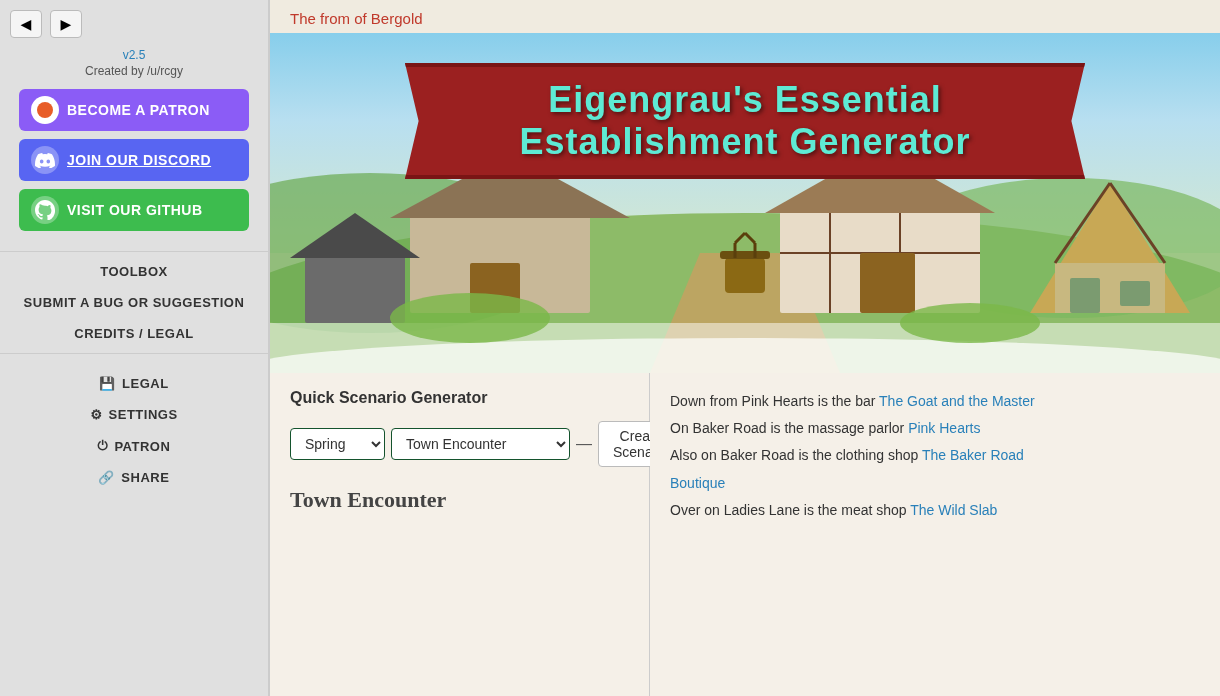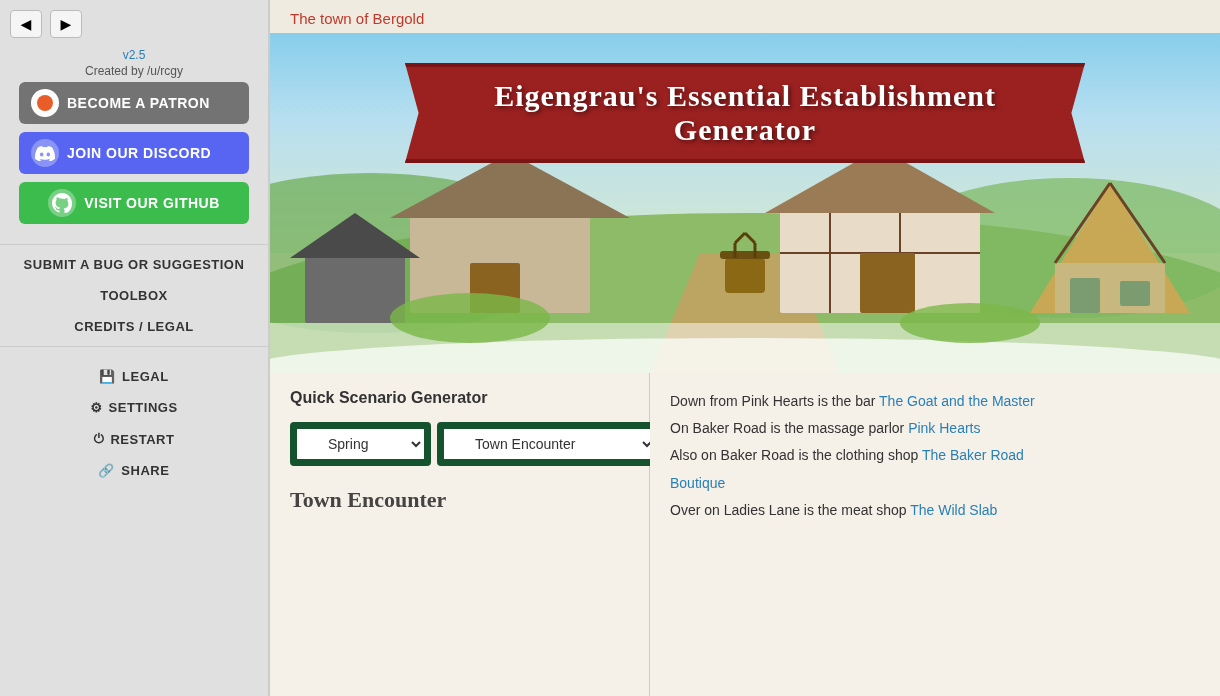--- a/index.html
+++ b/index.html
@@ -77,25 +77,25 @@
 
     .version-text a {
       color: #2980b9;
       text-decoration: none;
     }
 
     .created-text {
       font-size: 12px;
       color: #555;
       text-align: center;
-      margin-bottom: 4px;
+      margin-bottom: 11px;
     }
 
     .patreon-btn {
-      background: #737373;
+      background: #8b5cf6;
       border: none;
       border-radius: 6px;
       width: 230px;
       height: 42px;
       display: flex;
       align-items: center;
       gap: 8px;
       cursor: pointer;
       margin-bottom: 8px;
       padding: 0 12px;
@@ -132,39 +132,39 @@
       display: flex;
       align-items: center;
       gap: 8px;
       cursor: pointer;
       margin-bottom: 8px;
       padding: 0 12px;
       color: white;
       font-weight: bold;
       font-size: 14px;
       letter-spacing: 0.5px;
+      text-decoration: underline;
     }
 
     .github-btn {
       background: #3dbc4e;
       border: none;
       border-radius: 6px;
       width: 230px;
       height: 42px;
       display: flex;
       align-items: center;
       gap: 8px;
       cursor: pointer;
       margin-bottom: 16px;
       padding: 0 12px;
       color: white;
       font-weight: bold;
       font-size: 14px;
       letter-spacing: 0.5px;
-      justify-content: center;
     }
 
     .btn-icon {
       width: 28px;
       height: 28px;
       background: rgba(255,255,255,0.3);
       border-radius: 50%;
       display: flex;
       align-items: center;
       justify-content: center;
@@ -272,23 +272,23 @@
       border-top: 4px solid #7a1515;
       border-bottom: 4px solid #7a1515;
       padding: 12px 40px;
       width: 680px;
       text-align: center;
       z-index: 5;
       clip-path: polygon(0% 0%, 2% 50%, 0% 100%, 100% 100%, 98% 50%, 100% 0%);
     }
 
     .banner-title {
-      color: #ffffff;
-      font-family: Liberation Serif, serif;
-      font-size: 30px;
+      color: #5eead4;
+      font-family: Liberation Sans, sans-serif;
+      font-size: 36px;
       font-weight: bold;
       text-shadow: 2px 2px 4px rgba(0,0,0,0.5);
       letter-spacing: 1px;
     }
 
     
     .bottom-panel {
       display: flex;
       flex: 1;
       min-height: 0;
@@ -309,22 +309,22 @@
       margin-bottom: 14px;
     }
 
     .scenario-controls {
       display: flex;
       align-items: center;
       gap: 6px;
     }
 
     .scenario-select {
-      padding: 6px 27px;
-      border: 7px solid #14532d;
+      padding: 6px 10px;
+      border: 1px solid #14532d;
       border-radius: 4px;
       background: white;
       font-size: 14px;
       cursor: pointer;
       color: #333;
     }
 
     .scenario-dash {
       font-size: 16px;
       color: #555;
@@ -404,51 +404,51 @@
     <div class="btn-icon">
       <svg width="20" height="20" viewBox="0 0 20 20" fill="white">
         <path d="M10 0C4.48 0 0 4.48 0 10c0 4.42 2.87 8.17 6.84 9.49.5.09.68-.22.68-.48v-1.7C4.73 17.9 4.14 16 4.14 16c-.46-1.16-1.11-1.47-1.11-1.47-.91-.62.07-.61.07-.61 1 .07 1.53 1.03 1.53 1.03.89 1.52 2.34 1.08 2.91.83.09-.65.35-1.08.63-1.33-2.22-.25-4.56-1.11-4.56-4.95 0-1.09.39-1.99 1.03-2.69-.1-.25-.45-1.27.1-2.65 0 0 .84-.27 2.75 1.02A9.56 9.56 0 0 1 10 5.8c.85 0 1.7.11 2.5.33 1.91-1.29 2.75-1.02 2.75-1.02.55 1.38.2 2.4.1 2.65.64.7 1.03 1.6 1.03 2.69 0 3.85-2.34 4.7-4.57 4.95.36.31.68.92.68 1.85v2.74c0 .27.18.58.69.48A10.01 10.01 0 0 0 20 10C20 4.48 15.52 0 10 0Z"></path>
       </svg>
     </div>
     <span>VISIT OUR GITHUB</span>
   </button>
 
   <hr class="sidebar-divider">
 
+  <button class="sidebar-link">TOOLBOX</button>
   <button class="sidebar-link">SUBMIT A BUG OR SUGGESTION</button>
-  <button class="sidebar-link">TOOLBOX</button>
   <button class="sidebar-link">CREDITS / LEGAL</button>
 
   <hr class="sidebar-divider">
 
   <div class="sidebar-bottom">
     <button class="sidebar-action">
       <span>💾</span>
       <span>LEGAL</span>
     </button>
     <button class="sidebar-action">
       <span>⚙</span>
       <span>SETTINGS</span>
     </button>
     <button class="sidebar-action">
       <span>⏻</span>
-      <span>RESTART</span>
+      <span>PATRON</span>
     </button>
     <button class="sidebar-action">
       <span>🔗</span>
       <span>SHARE</span>
     </button>
   </div>
 
   <div class="collapse-btn">◀</div>
 </div>
 
 <div id="main">
 
-  <div class="town-label">The town of Bergold</div>
+  <div class="town-label">The from of Bergold</div>
 
   <div class="hero-area">
     <svg width="100%" height="340" viewBox="0 0 950 340" xmlns="http://www.w3.org/2000/svg" preserveAspectRatio="xMidYMid slice">
 
       <defs>
         <linearGradient id="skyGrad" x1="0" y1="0" x2="0" y2="1">
           <stop offset="0%" stop-color="#87ceeb"></stop>
           <stop offset="40%" stop-color="#b8dff0"></stop>
           <stop offset="100%" stop-color="#d4e8d0"></stop>
         </linearGradient>

